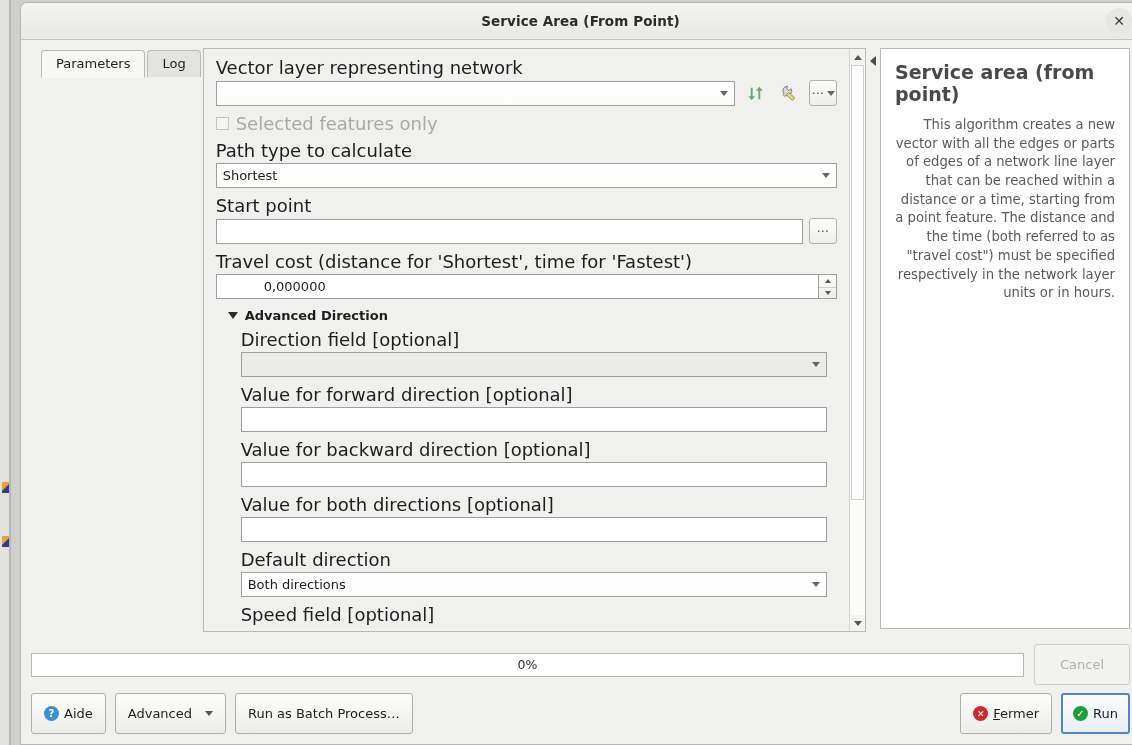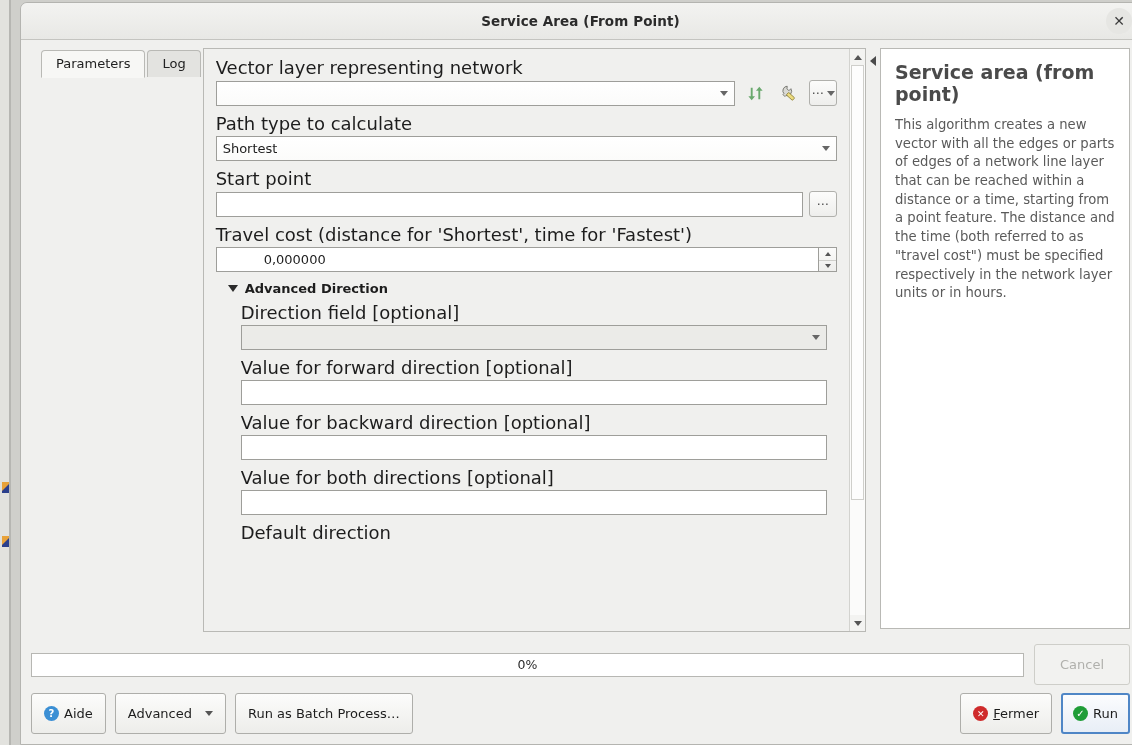--- a/index.html
+++ b/index.html
@@ -130,21 +130,21 @@
               padding-top: 8px; cursor: col-resize; }
   .split-arrow { width: 0; height: 0; border-top: 5px solid transparent; border-bottom: 5px solid transparent;
                  border-right: 6px solid #4a4a4a; }
 
   
   .help-panel {
     flex: 0 0 250px; background: #fff; border: 1px solid #b9b9b5;
     padding: 12px 14px; overflow: hidden; margin-bottom: 3px;
   }
   .help-title { font-size: 19px; font-weight: bold; color: #4a4a4a; line-height: 1.18; margin-bottom: 10px; }
-  .help-text { font-size: 13.2px; color: #5a5a5a; line-height: 1.42; }
+  .help-text { font-size: 13.2px; color: #5a5a5a; line-height: 1.42; text-align: right; }
 
   
   .bottom { flex: 0 0 auto; padding: 12px 10px 10px 10px; }
   .prog-row { display: flex; align-items: center; gap: 10px; margin-bottom: 8px; }
   .progress {
     flex: 1 1 auto; height: 24px; background: #fff; border: 1px solid #b7b7b3;
     display: flex; align-items: center; justify-content: center;
     font-size: 12.5px; color: #2b2b2b;
   }
   .btn {
@@ -214,20 +214,24 @@
                   <path d="M8.2 3.2 a4.6 4.6 0 0 0 -3.3 7.5 l-0.9 0.9 1.9 1.9 0.9 -0.9 a4.6 4.6 0 0 0 5.1 -6.9 l-2 2 -1.9 -1.9 z" fill="#d9d9d4" stroke="#6e6e68" stroke-width="0.9"></path>
                   <rect x="9.6" y="9.4" width="8.2" height="3.4" rx="0.6" transform="rotate(42 9.6 9.4)" fill="#eddc7e" stroke="#8a7d35" stroke-width="0.8"></rect>
                 </svg>
               </div>
               <div class="iconbtn framed">
                 <span class="dots">⋯</span>
                   <span class="caret" style="border-top-color:#666;margin-left:2px"></span>
               </div>
             </div>
 
+            <div class="cb-row">
+              <span class="cbox"></span>
+              <label class="fl dim" style="margin:0">Selected features only</label>
+            </div>
 
             <label class="fl">Path type to calculate</label>
             <div class="row">
               <div class="combo">
                 <span class="cv">Shortest</span>
                 <span class="caret"></span>
               </div>
             </div>
 
             <label class="fl">Start point</label>
@@ -286,21 +290,28 @@
               </div>
 
               <label class="fl">Value for both directions [optional]</label>
               <div class="row">
                 <div class="textin">
                   <span></span>
                 </div>
               </div>
 
               <label class="fl">Default direction</label>
-
+              <div class="row">
+                <div class="combo">
+                  <span class="cv">Both directions</span>
+                  <span class="caret"></span>
+                </div>
+              </div>
+
+              <label class="fl">Speed field [optional]</label>
             </div>
           </div>
 
           <div class="vscroll">
             <div class="sb-btn">
                 <span class="sb-arrow sb-up"></span>
               </div>
             <div class="sb-track">
               <div class="sb-thumb"></div>
             </div>

